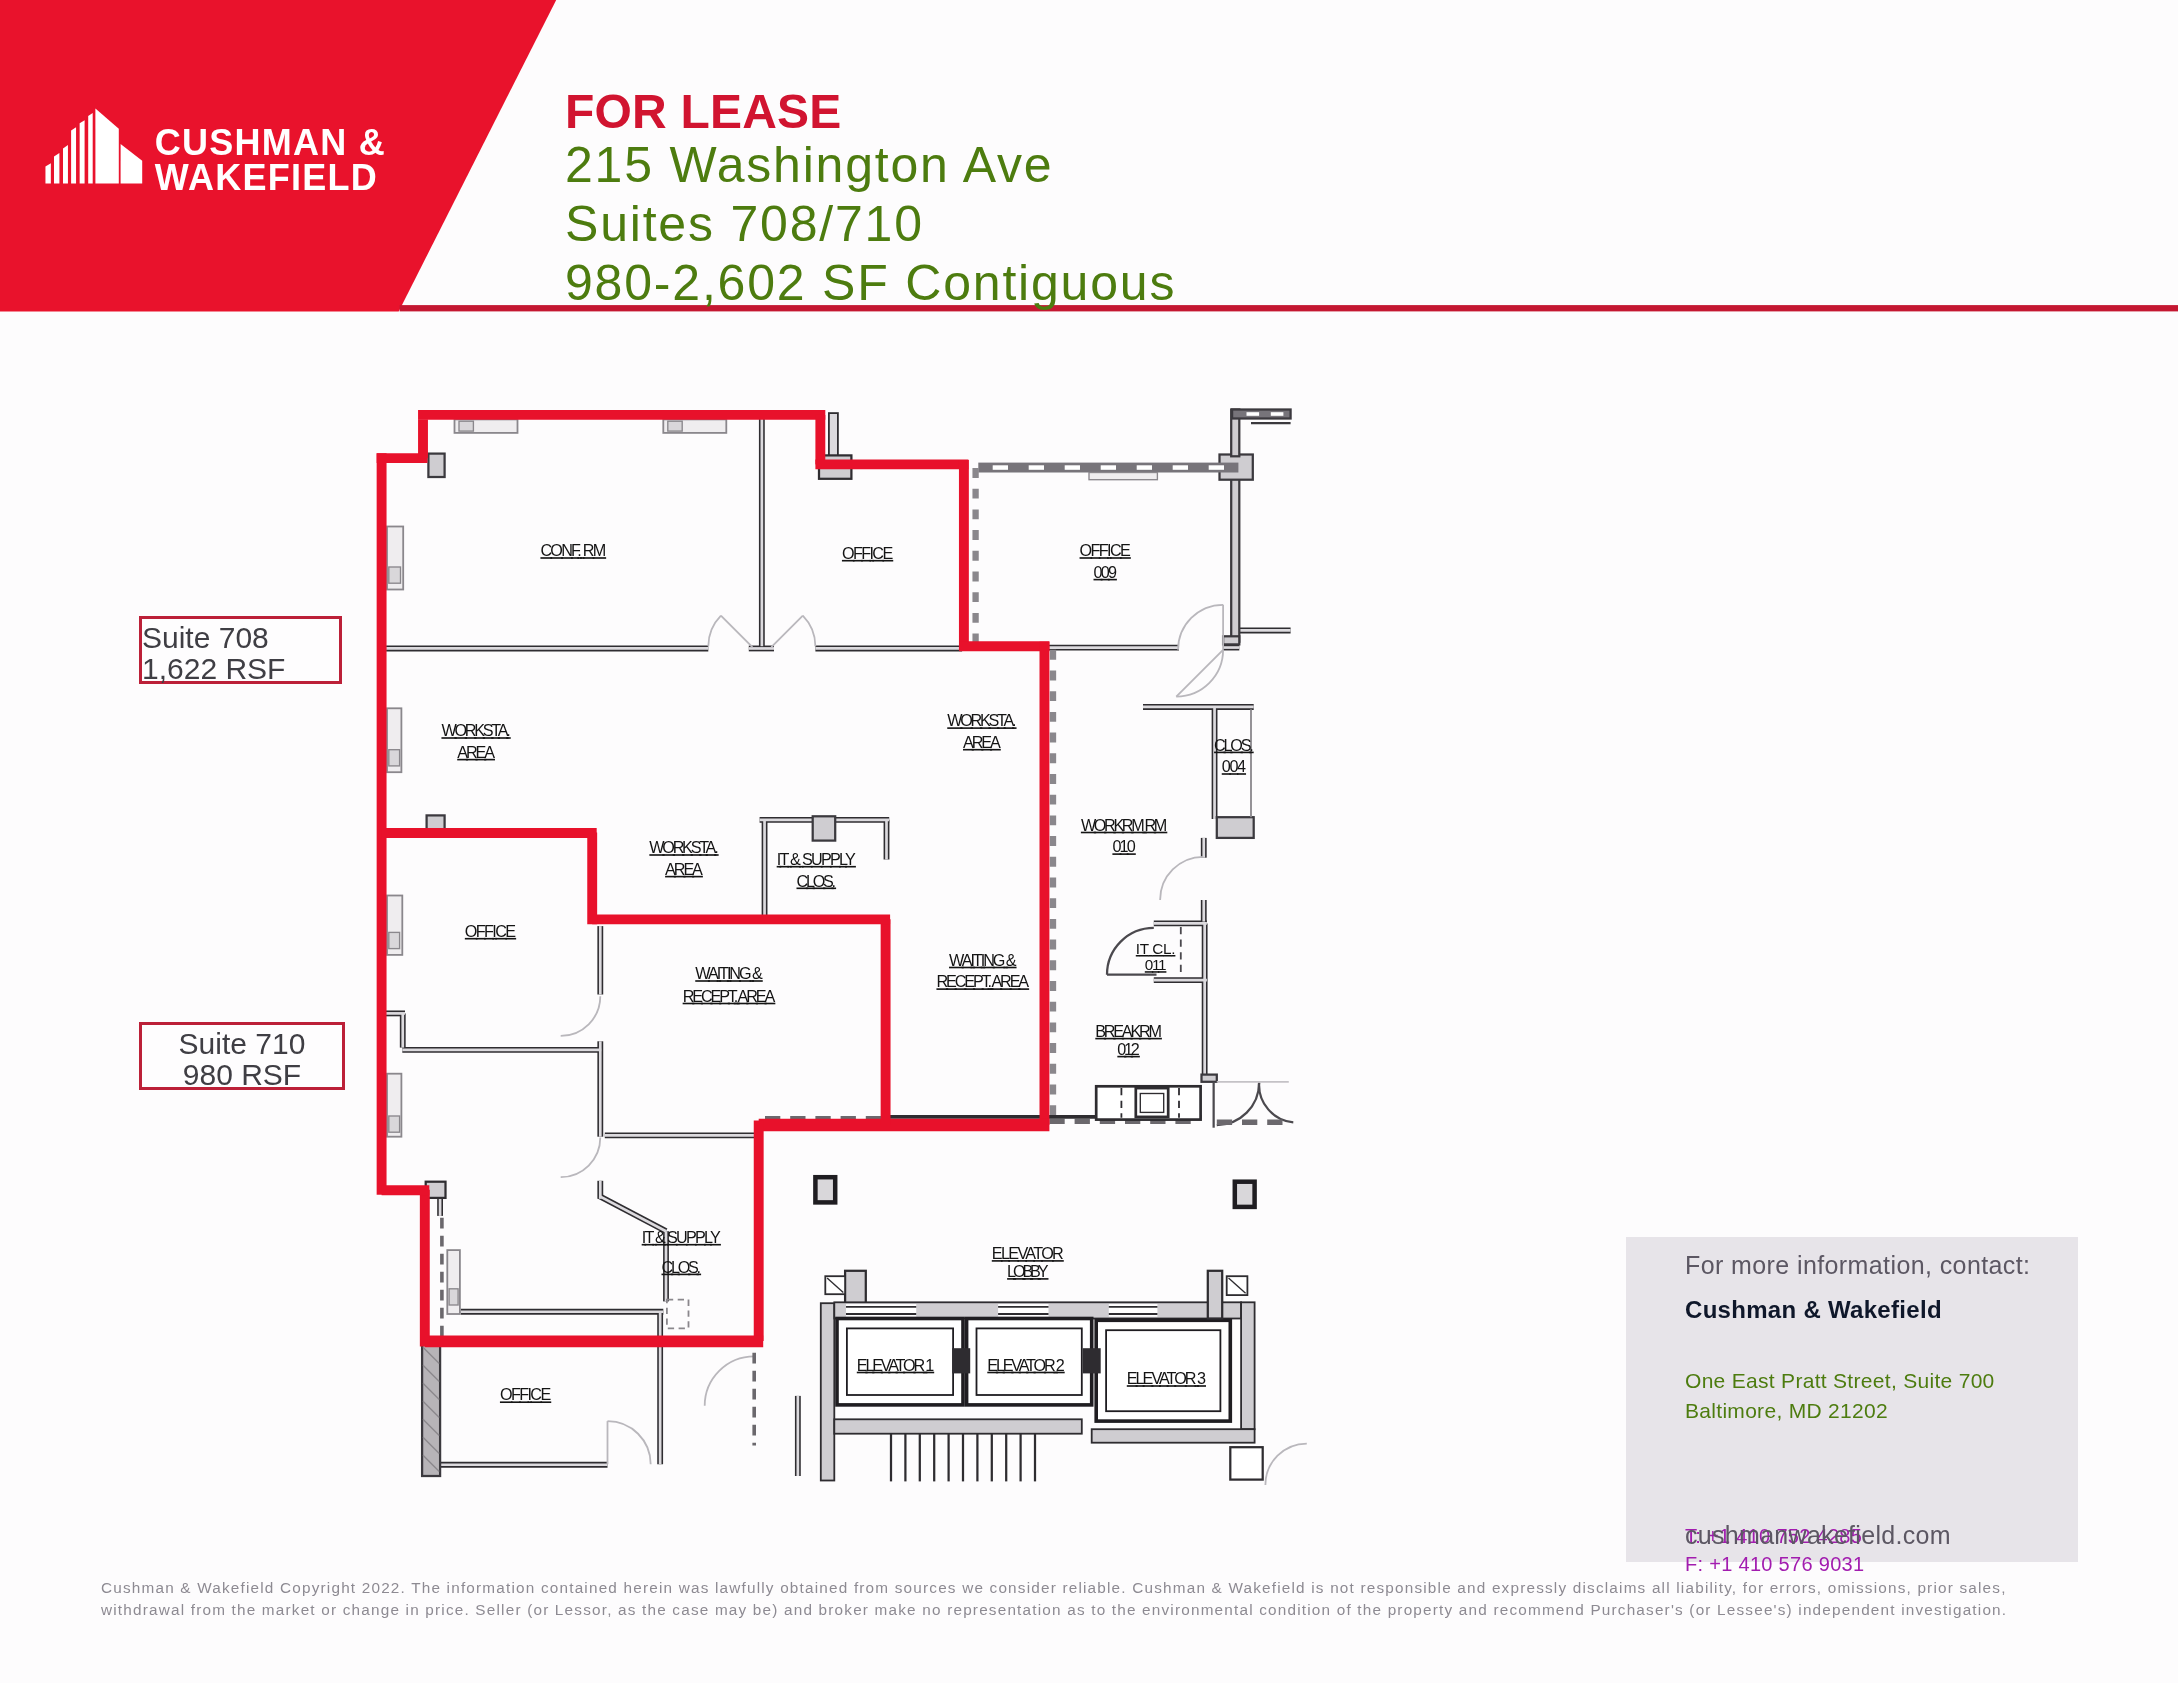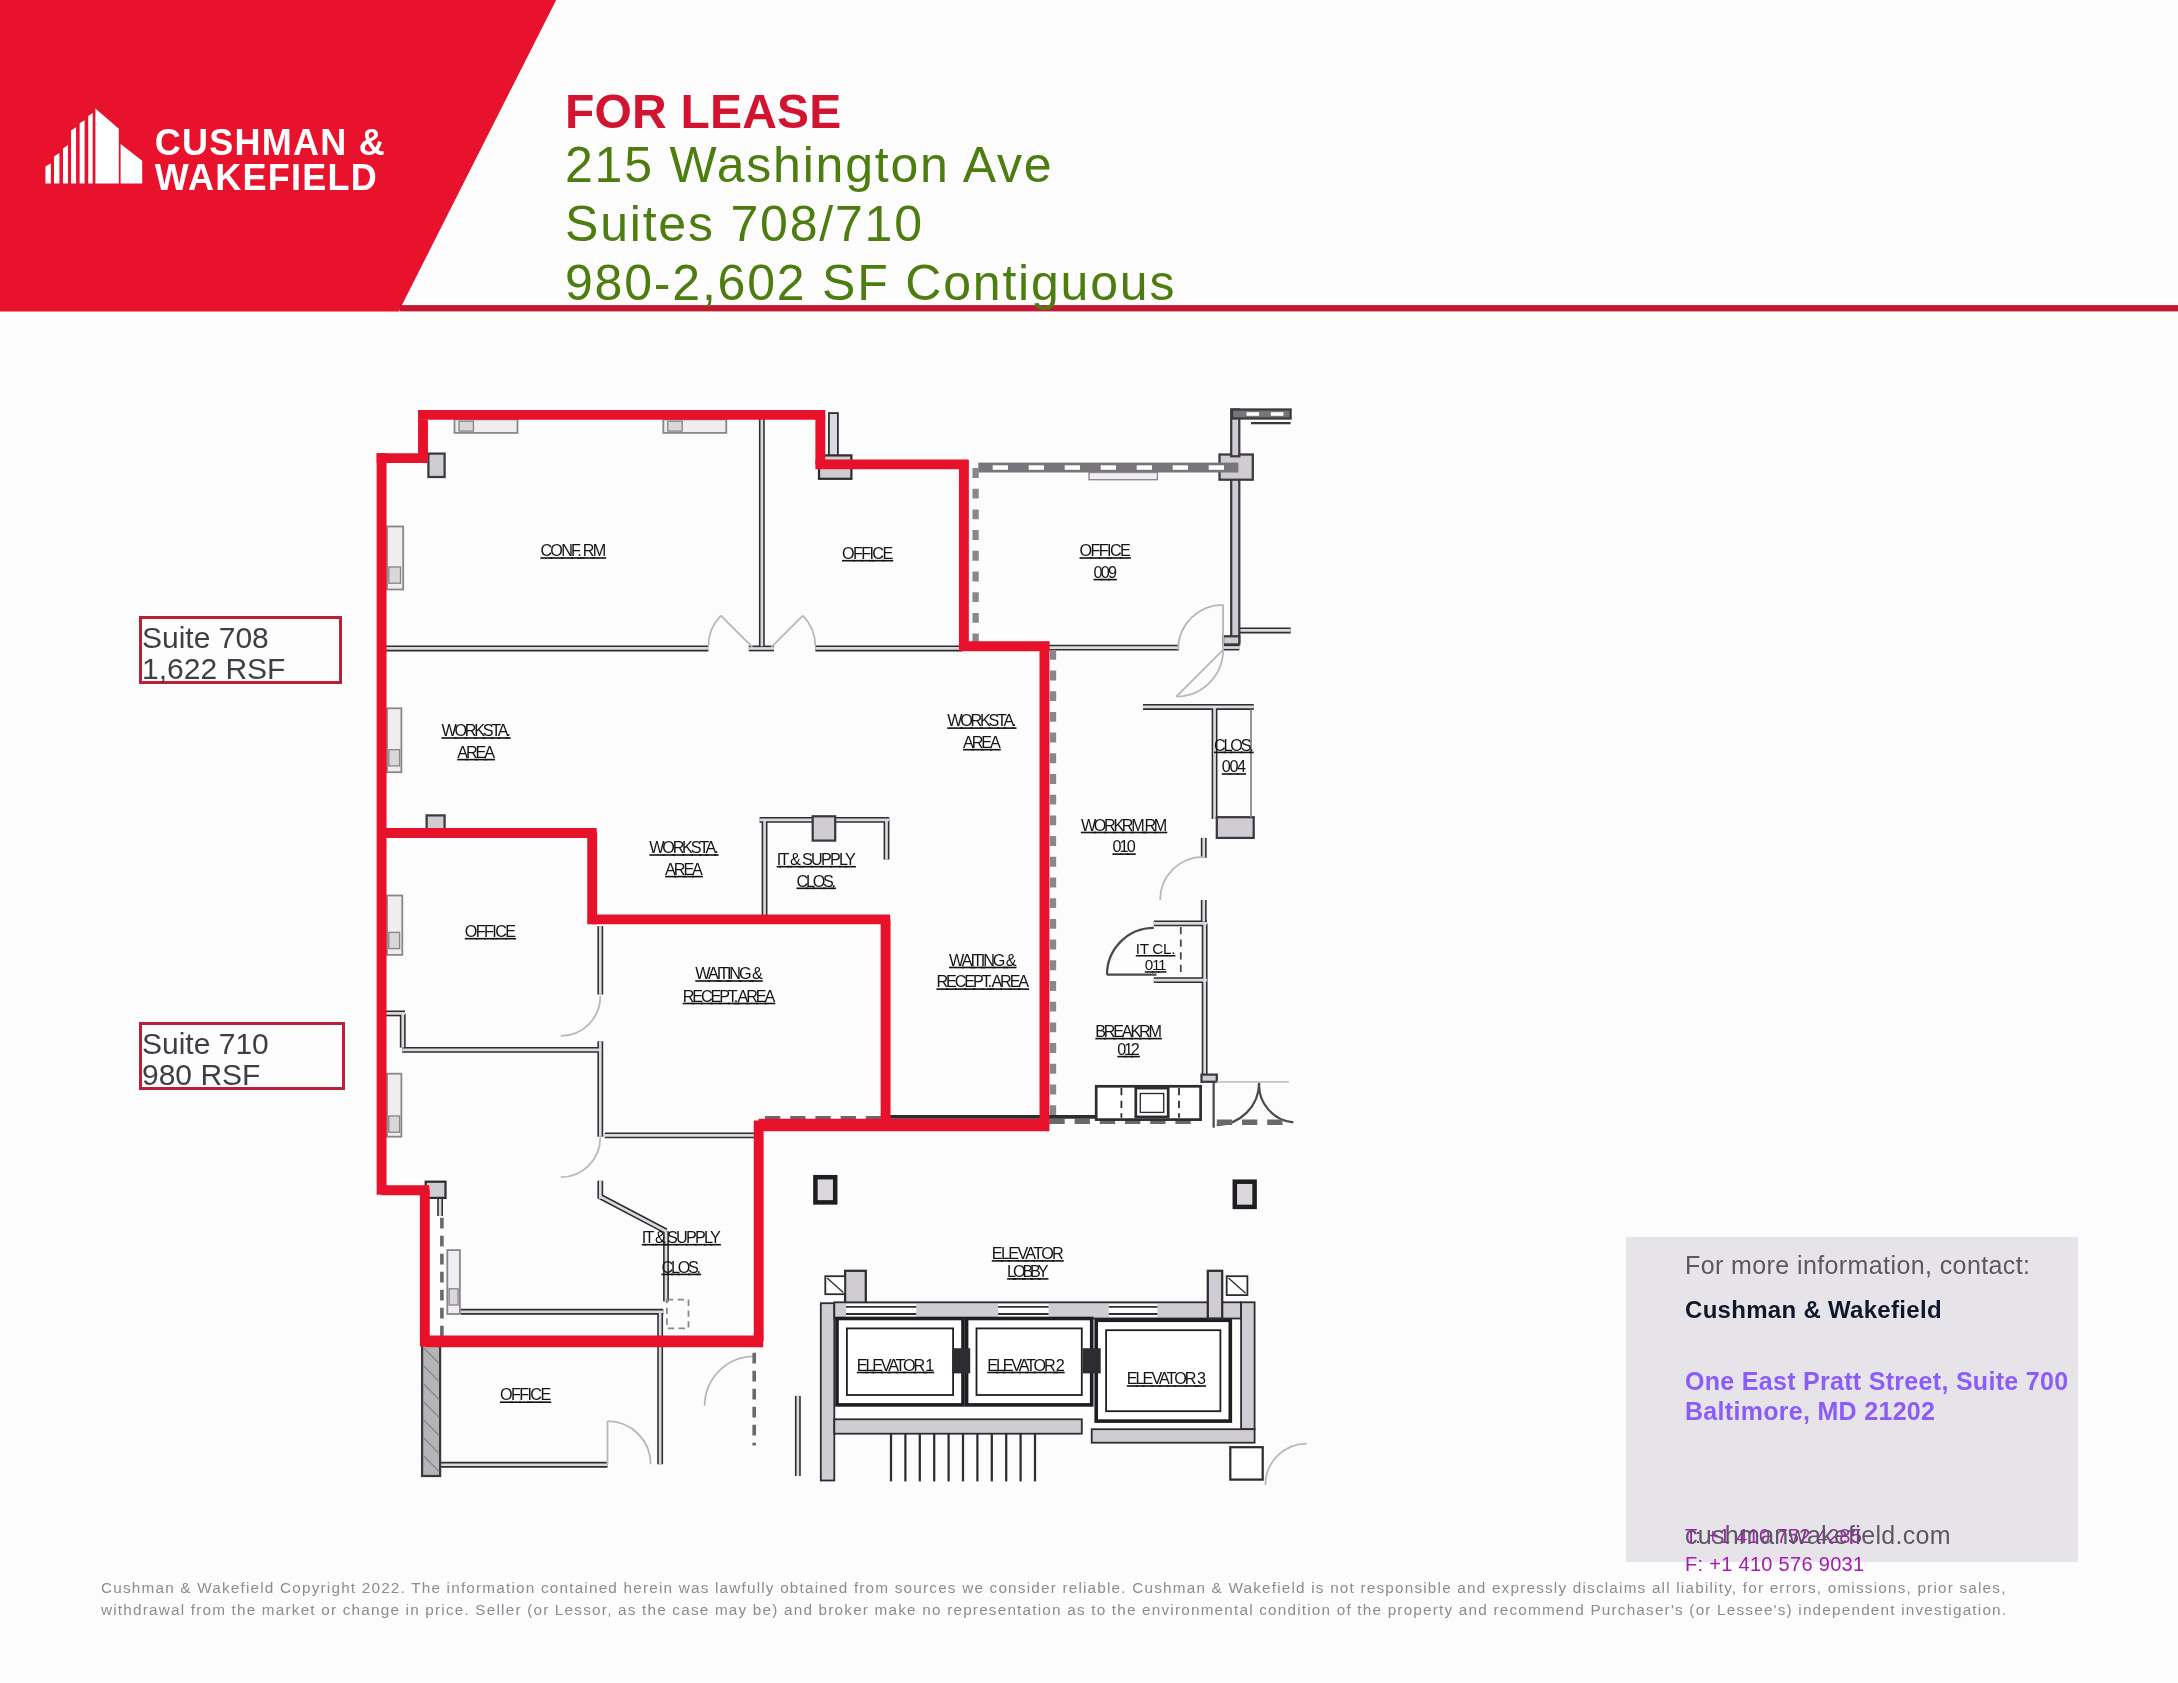--- a/index.html
+++ b/index.html
@@ -31,21 +31,21 @@
   <text x="172" y="172" fill="#ffffff" font-size="40" font-weight="bold" letter-spacing="1.4">CUSHMAN &amp;</text>
   <text x="172" y="211" fill="#ffffff" font-size="40" font-weight="bold" letter-spacing="1.4">WAKEFIELD</text>
 </svg>
 
 <div class="abs" style="left:565px;top:92px;font-size:48px;line-height:40px;font-weight:bold;color:#d11430;letter-spacing:0.2px;">FOR LEASE</div>
 
 <div class="abs" style="left:565px;top:136px;font-size:50px;color:#4d7c0f;line-height:59px;letter-spacing:1.8px;">215 Washington Ave<br>Suites 708/710<br>980-2,602 SF Contiguous</div>
 
 <div class="abs" style="left:139px;top:616px;width:197px;height:59px;border:3.6px solid #bc2038;background:#fefdfe;color:#3f3e44;font-size:30px;text-align:left;line-height:31.5px;padding-top:2.7px;">Suite 708<br>1,622 RSF</div>
 
-<div class="abs" style="left:139px;top:1022px;width:200px;height:59px;border:3.6px solid #bc2038;background:#fefdfe;color:#3f3e44;font-size:30px;line-height:31.5px;padding-top:2.7px;">Suite 710<br>980 RSF</div>
+<div class="abs" style="left:139px;top:1022px;width:200px;height:59px;border:3.6px solid #bc2038;background:#fefdfe;color:#3f3e44;font-size:30px;text-align:center;line-height:31.5px;padding-top:2.7px;">Suite 710<br>980 RSF</div>
 
 <svg class="abs" style="left:0;top:0" width="2178" height="1683" viewBox="0 0 2420 1870" fill="none">
 
 <g stroke="#2f2d31" stroke-width="6.5">
 
   <line x1="846.5" y1="463" x2="846.5" y2="718"></line>
 
   <line x1="429" y1="720.5" x2="787" y2="720.5"></line>
 
   <line x1="832" y1="720.5" x2="860" y2="720.5"></line>
@@ -503,21 +503,21 @@
   <text x="1296" y="1538" textLength="88">ELEVATOR 3</text>
 </g>
 </svg>
 
 <div class="abs" style="left:1626px;top:1237px;width:452px;height:325px;background:#e7e4e9;"></div>
 
 <div class="abs" style="left:1685px;top:1251px;font-size:25px;color:#5c5763;letter-spacing:0.4px;">For more information, contact:</div>
 
 <div class="abs" style="left:1685px;top:1296px;font-size:24px;font-weight:bold;color:#0f172a;letter-spacing:0.3px;">Cushman &amp; Wakefield</div>
 
-<div class="abs" style="left:1685px;top:1366px;font-size:25px;color:#8b5cf6;line-height:30px;letter-spacing:0.3px;font-weight:bold;">One East Pratt Street, Suite 700<br>Baltimore, MD 21202</div>
+<div class="abs" style="left:1685px;top:1366px;font-size:21px;color:#4d7c0f;line-height:30px;letter-spacing:0.3px;">One East Pratt Street, Suite 700<br>Baltimore, MD 21202</div>
 
 <div class="abs" style="left:1685px;top:1522px;font-size:20px;color:#a21caf;line-height:28px;letter-spacing:0.3px;">T: +1 410 752 4285<br>F: +1 410 576 9031</div>
 
 <div class="abs" style="left:1685px;top:1505px;font-size:25px;color:#5c5763;letter-spacing:0.3px;margin-top:16px;">cushmanwakefield.com</div>
 
 <div class="abs" style="left:101px;top:1577px;width:2034px;font-size:15.3px;color:#8d8a92;line-height:21.6px;letter-spacing:1.2px;white-space:nowrap;">Cushman &amp; Wakefield Copyright 2022. The information contained herein was lawfully obtained from sources we consider reliable. Cushman &amp; Wakefield is not responsible and expressly disclaims all liability, for errors, omissions, prior sales,<br>withdrawal from the market or change in price. Seller (or Lessor, as the case may be) and broker make no representation as to the environmental condition of the property and recommend Purchaser's (or Lessee's) independent investigation.</div>
 
 </div>
 
 

